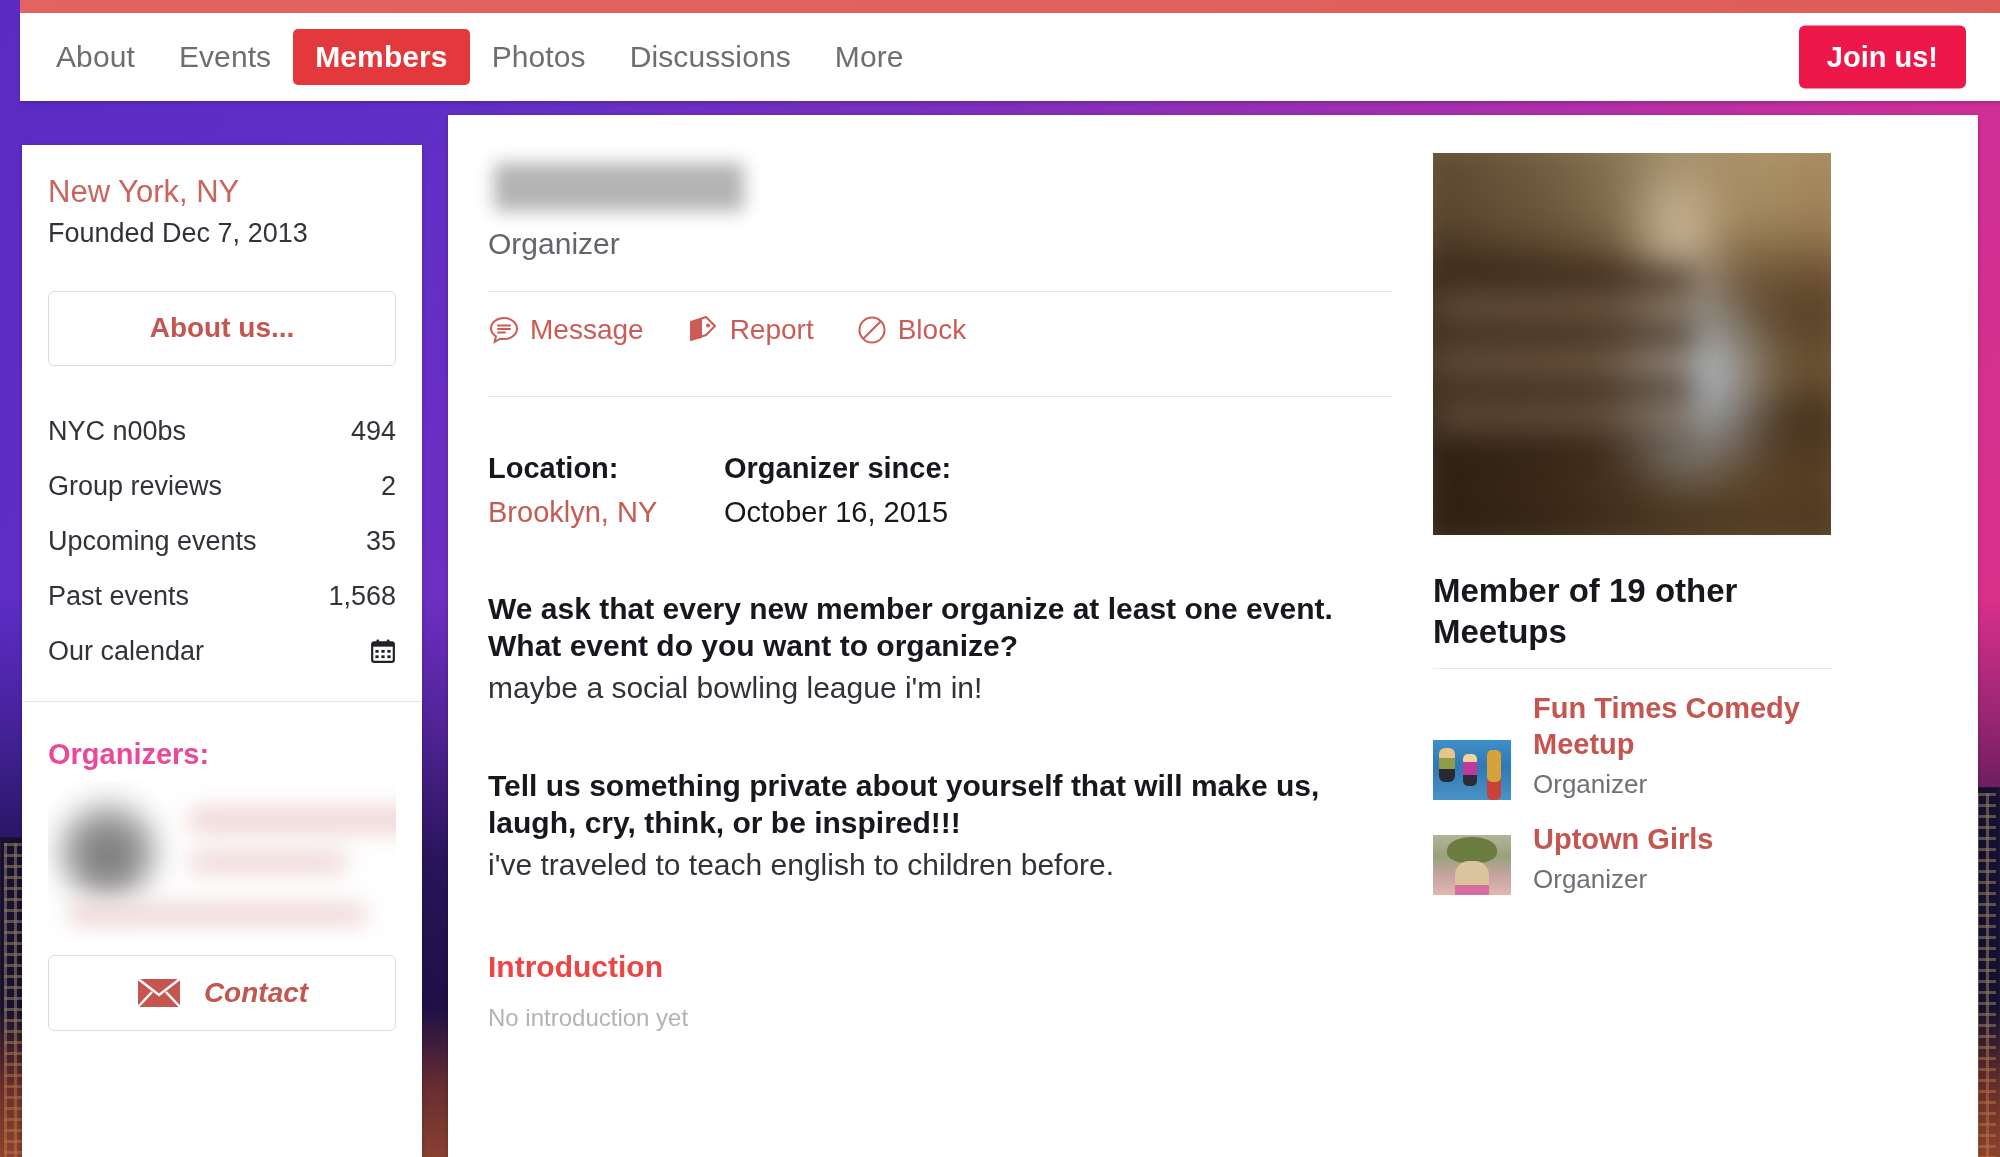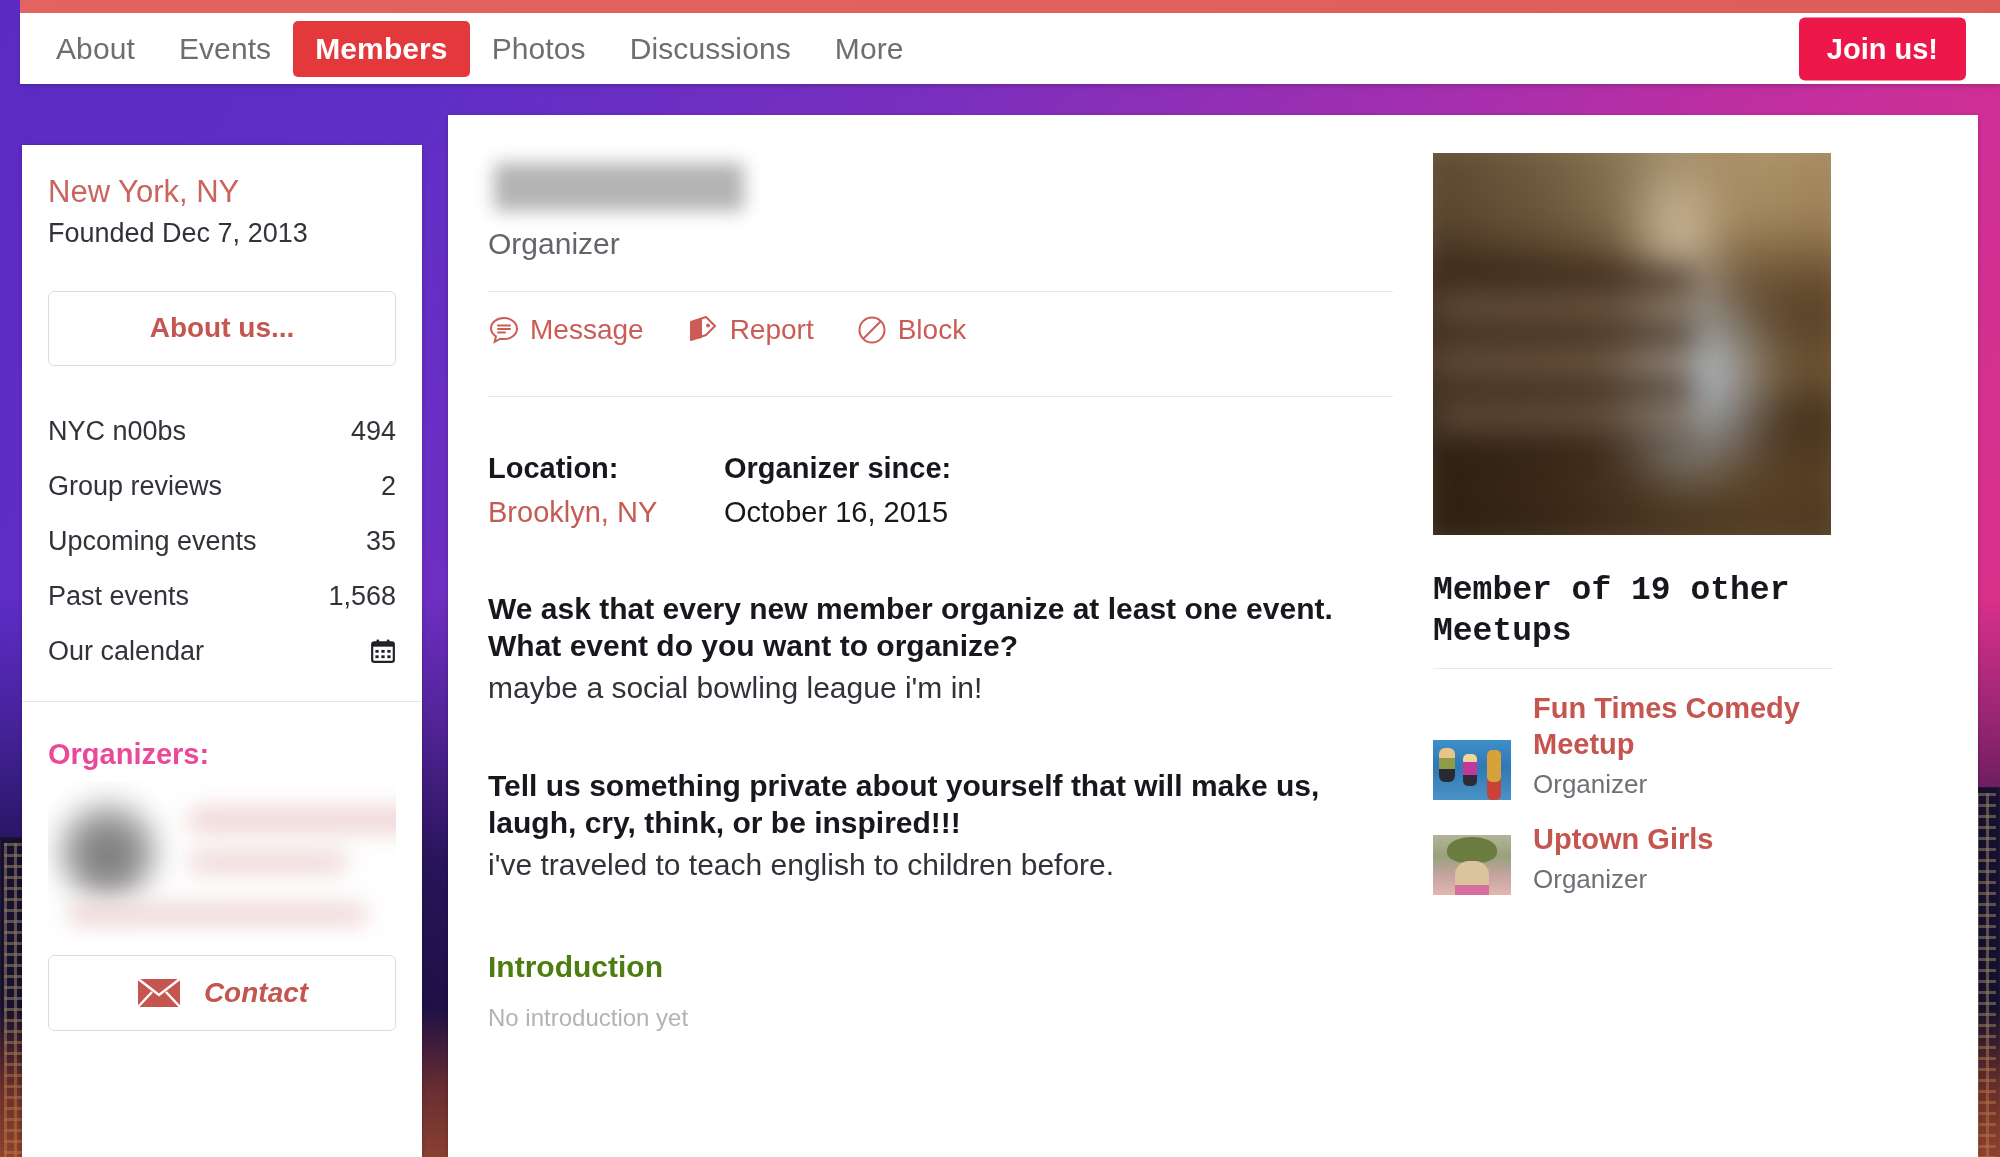--- a/index.html
+++ b/index.html
@@ -70,21 +70,21 @@
     top: 0; left: 20px; right: 0;
     height: 13px;
     background: linear-gradient(90deg, #e2635f 0%, #e0615e 50%, #de5d5b 100%);
     z-index: 5;
   }
 
   
   .navbar {
     position: absolute;
     top: 13px; left: 20px; right: 0;
-    height: 71px;
+    height: 88px;
     background: #ffffff;
     display: flex;
     align-items: center;
     z-index: 4;
     box-shadow: 0 2px 4px rgba(0,0,0,0.18);
   }
   .nav-items {
     display: flex;
     align-items: center;
     gap: 0px;
@@ -321,21 +321,21 @@
   .a {
     font-size: 30px;
     color: #30333a;
     margin-top: 4px;
     line-height: 1.25;
   }
   .intro { margin-top: 66px; padding-bottom: 40px; }
   .intro-title {
     font-size: 30px;
     font-weight: 700;
-    color: #4d7c0f;
+    color: #ef4444;
   }
   .intro-empty {
     font-size: 24px;
     color: #b3b3b3;
     margin-top: 20px;
   }
 
   
   .photo {
     width: 398px;
@@ -362,21 +362,20 @@
     background: repeating-linear-gradient(180deg, rgba(60,42,28,0.85) 0 26px, rgba(150,128,100,0.5) 26px 54px);
     filter: blur(16px);
   }
 
   .rail-title {
     font-size: 33px;
     font-weight: 700;
     color: #16181d;
     margin-top: 36px;
     line-height: 1.23;
-    font-family: Liberation Mono, monospace;
   }
   .rail-hr {
     border-top: 1px solid #e8e8e8;
     margin-top: 16px;
   }
   .meetup {
     display: flex;
     gap: 22px;
     padding-top: 22px;
     cursor: pointer;

